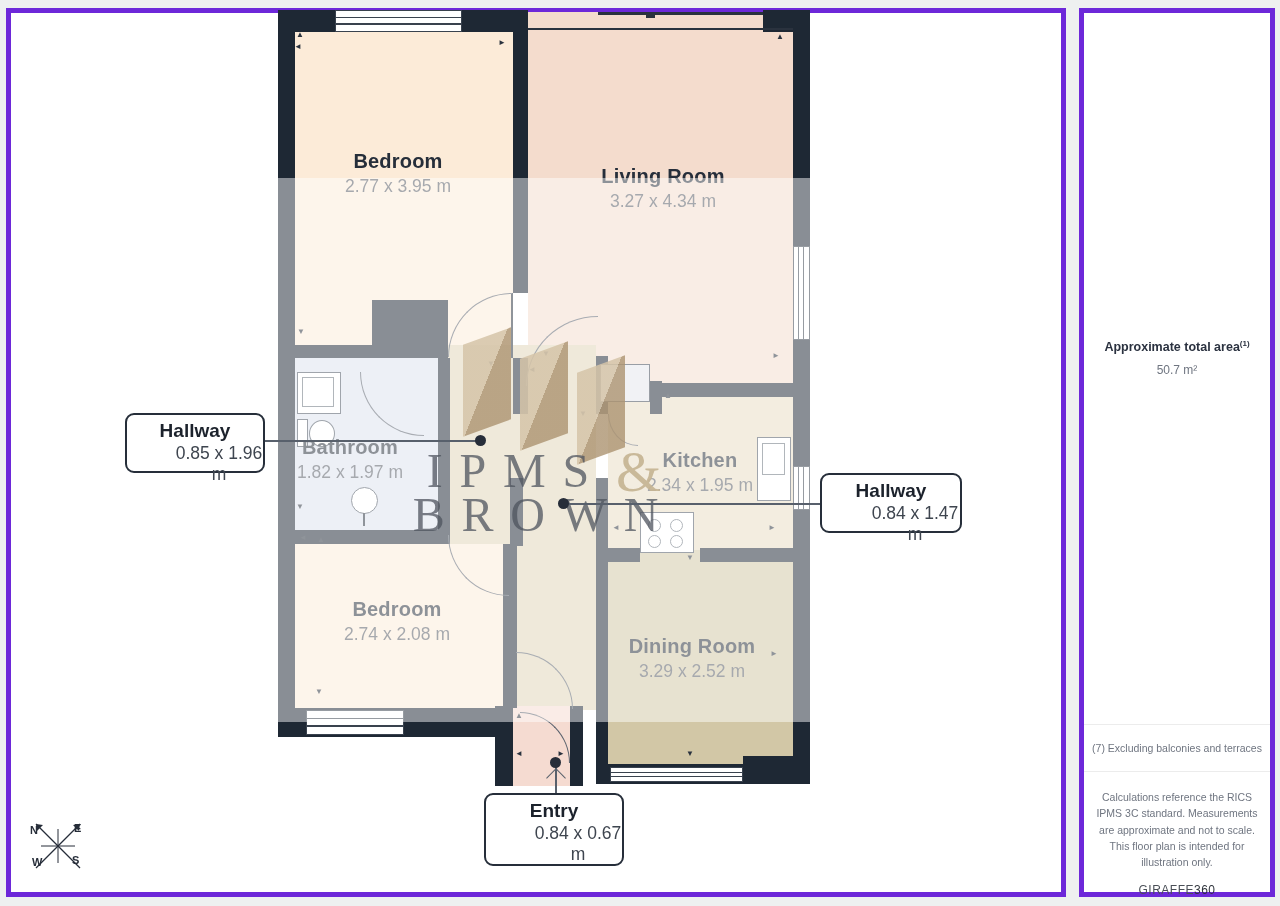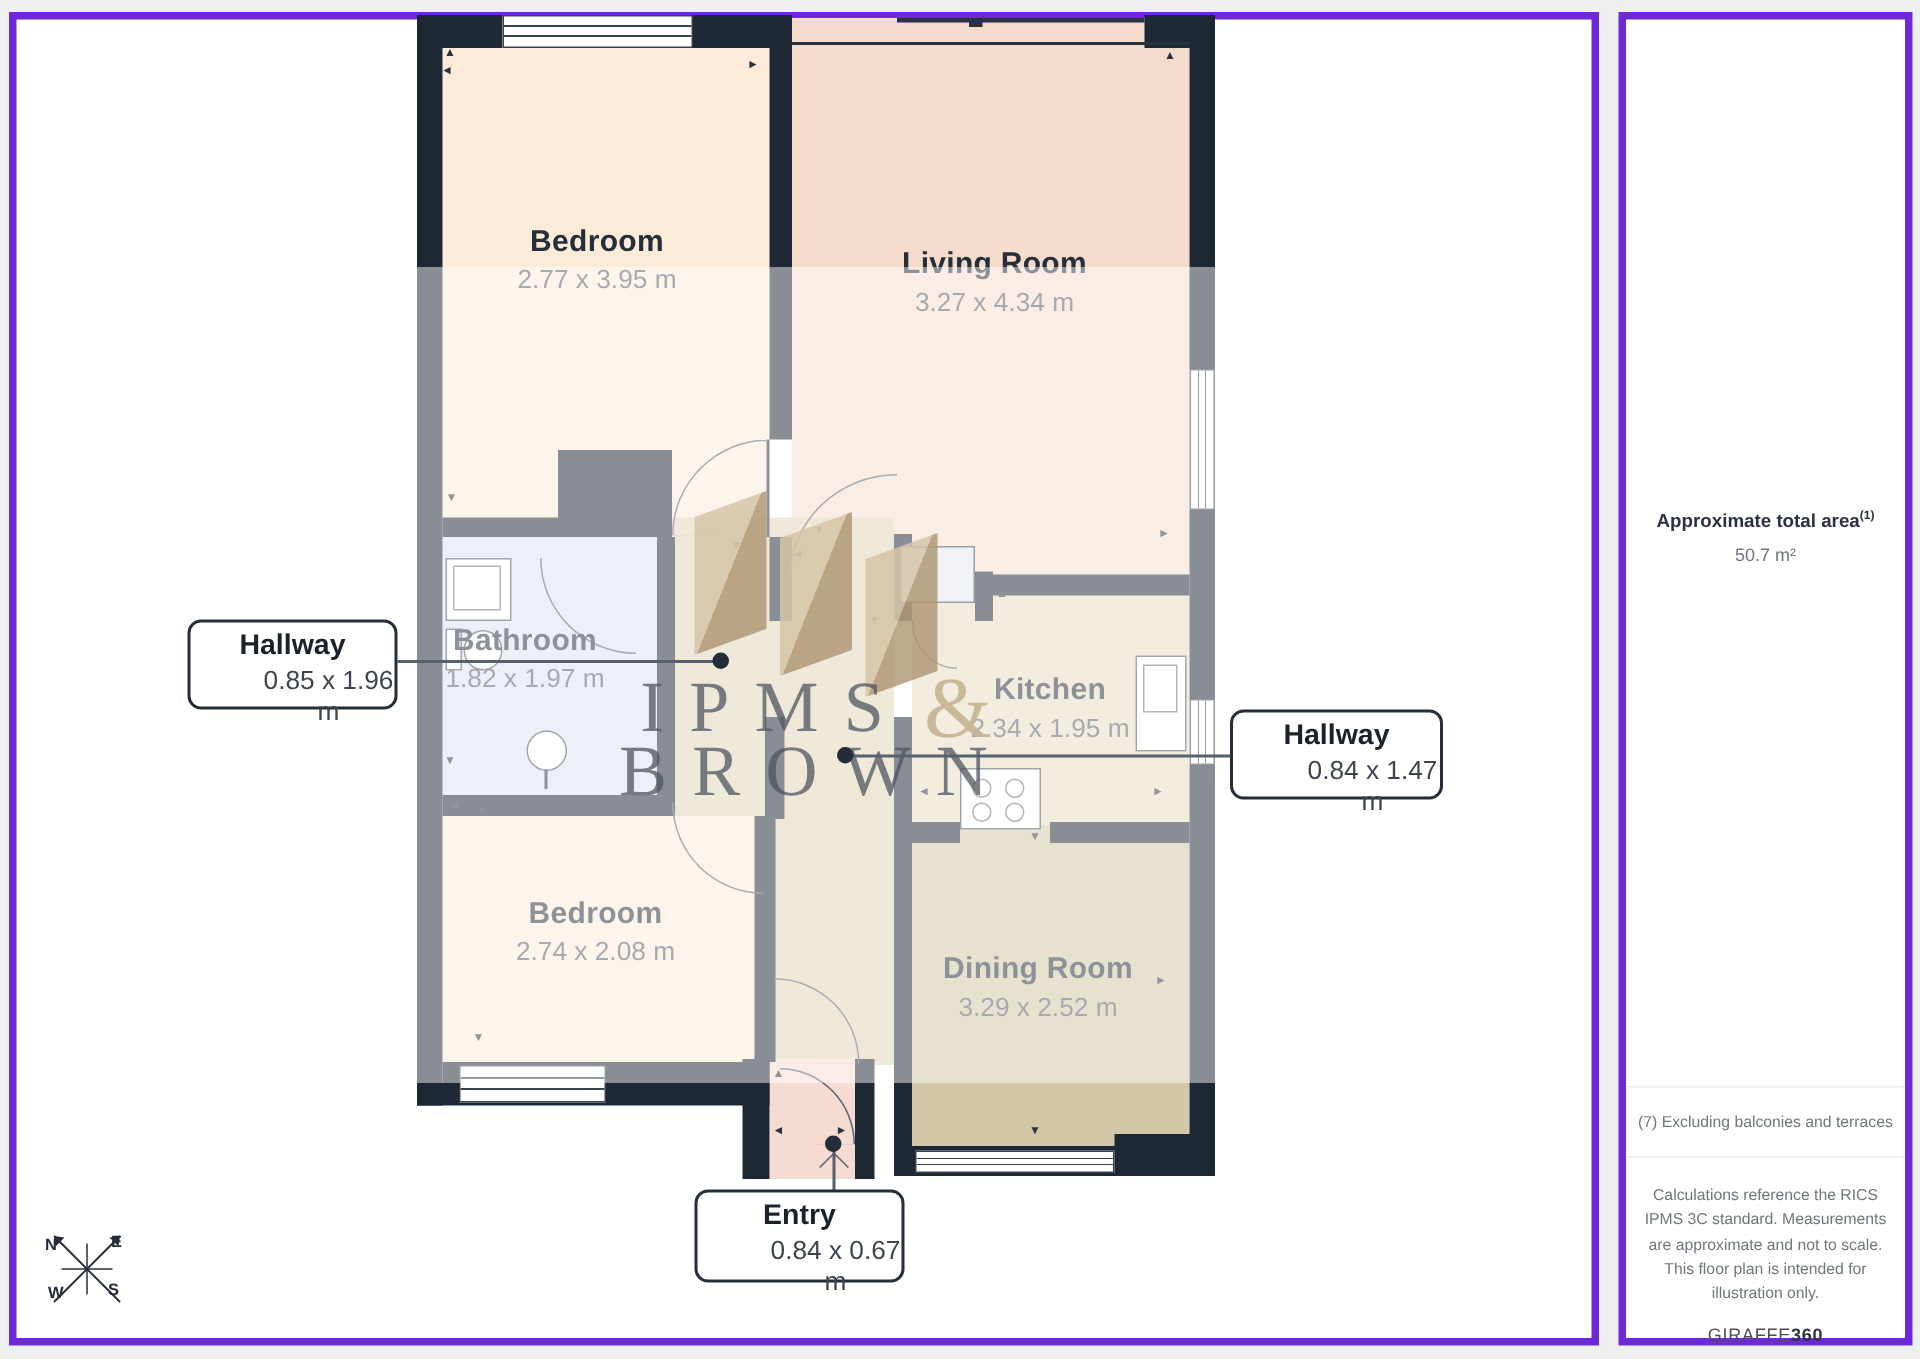--- a/index.html
+++ b/index.html
@@ -46,21 +46,21 @@
   .sidebar{left:1079px;top:8px;width:196px;height:889px;}
   .area-block{position:absolute;top:326px;left:0;width:100%;text-align:center;}
   .area-label{font-size:12.5px;font-weight:700;color:#2b3240;}
   .area-label sup{font-size:8px;}
   .area-value{font-size:12px;color:#6f7580;margin-top:9px;}
   .side-footnote{position:absolute;top:711px;left:0;width:100%;height:48px;border-top:1px solid #ececec;border-bottom:1px solid #ececec;
     display:flex;align-items:center;justify-content:center;font-size:10.5px;color:#6f7580;box-sizing:border-box;}
   .side-disc{position:absolute;top:759px;left:0;width:100%;text-align:center;}
   .disclaimer{padding:17px 12px 0 12px;font-size:10.5px;line-height:1.55;color:#6f7580;}
   .brand{margin-top:13px;font-size:12px;letter-spacing:.5px;color:#4a4f57;}
-  .brand .b2{font-weight:700;color:#2f343c;}
+  .brand .b2{font-weight:400;color:#2f343c;}
 </style>
 </head>
 <body>
 
 <div class="card" style="left:6px;top:8px;width:1060px;height:889px;"></div>
 <div class="card sidebar">
   <div class="area-block">
     <div class="area-label"><span>Approximate total area</span><sup>(1)</sup></div>
     <div class="area-value">50.7 m²</div>
   </div>
@@ -173,21 +173,21 @@
   <span class="tick" style="left:772px;top:352px;">►</span>
 
   <div class="room-label" style="left:398px;top:150px;">
     <div class="rt">Bedroom</div>
     <div class="rd">2.77 x 3.95 m</div>
   </div>
   <div class="room-label" style="left:663px;top:165px;">
     <div class="rt">Living Room</div>
     <div class="rd">3.27 x 4.34 m</div>
   </div>
-  <div class="room-label" style="left:350px;top:416px;">
+  <div class="room-label" style="left:350px;top:436px;">
     <div class="rt">Bathroom</div>
     <div class="rd">1.82 x 1.97 m</div>
   </div>
   <div class="room-label" style="left:700px;top:449px;">
     <div class="rt">Kitchen</div>
     <div class="rd">2.34 x 1.95 m</div>
   </div>
   <div class="room-label" style="left:397px;top:598px;">
     <div class="rt">Bedroom</div>
     <div class="rd">2.74 x 2.08 m</div>
@@ -214,21 +214,21 @@
   <div class="dot" style="left:550px;top:757px;"></div>
 
   <div class="callout" style="left:125px;top:413px;width:140px;height:60px;">
     <div class="co-t">Hallway</div>
     <div class="co-d">0.85 x 1.96 m</div>
   </div>
   <div class="callout" style="left:820px;top:473px;width:142px;height:60px;">
     <div class="co-t">Hallway</div>
     <div class="co-d">0.84 x 1.47 m</div>
   </div>
-  <div class="callout" style="left:463px;top:793px;width:140px;height:62px;">
+  <div class="callout" style="left:484px;top:793px;width:140px;height:73px;">
     <div class="co-t">Entry</div>
     <div class="co-d">0.84 x 0.67 m</div>
   </div>
 
   <svg style="position:absolute;left:26px;top:814px;z-index:5;" width="64" height="64" viewBox="0 0 64 64">
     <line x1="10" y1="10" x2="54" y2="54" stroke="#262d39" stroke-width="1.3"></line>
     <line x1="54" y1="10" x2="10" y2="54" stroke="#262d39" stroke-width="1.3"></line>
     <line x1="32" y1="15" x2="32" y2="49" stroke="#262d39" stroke-width="1"></line>
     <line x1="15" y1="32" x2="49" y2="32" stroke="#262d39" stroke-width="1"></line>
     <polygon points="10,10 17,11 11,17" fill="#262d39"></polygon>

